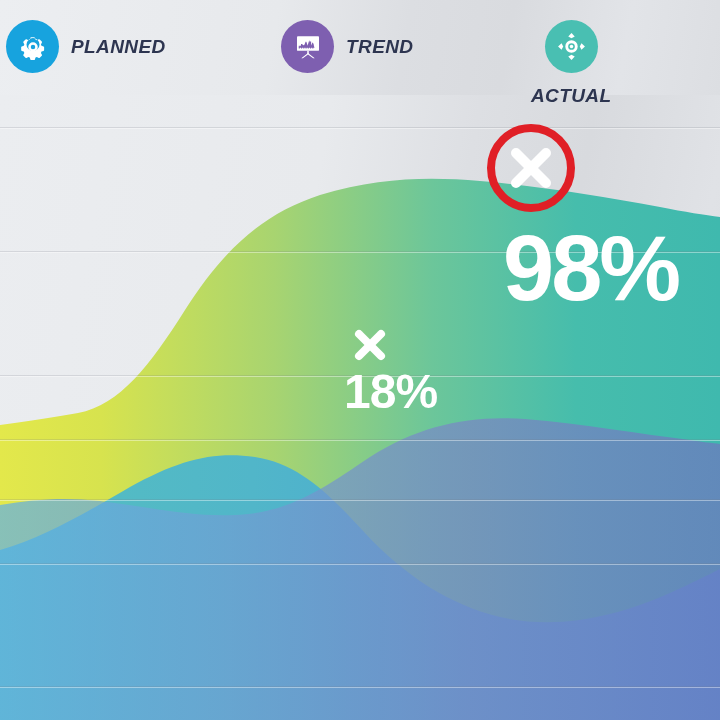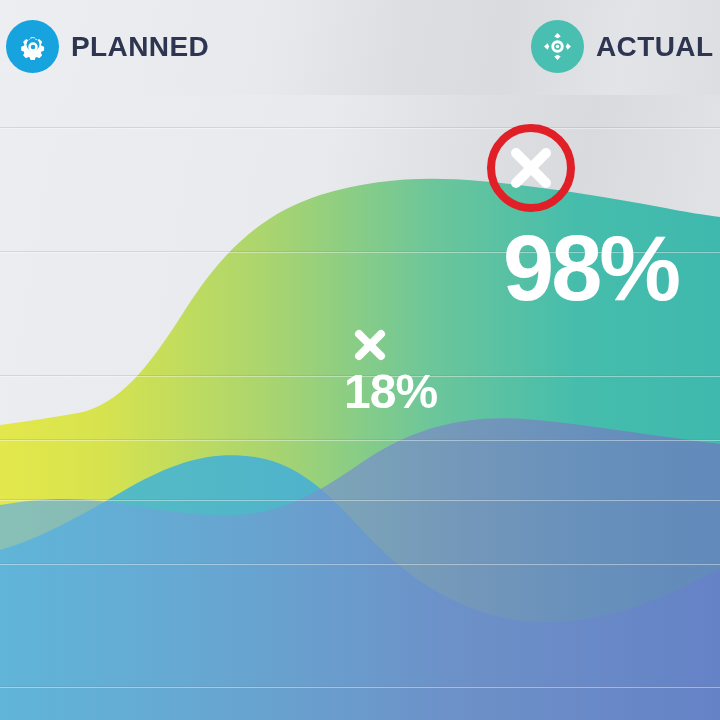--- a/index.html
+++ b/index.html
@@ -37,40 +37,41 @@
   }
   .legend-item {
     position: absolute;
     top: 20px;
     display: flex;
     align-items: center;
     gap: 12px;
   }
   .legend-item.planned { left: 6px; }
   .legend-item.trend   { left: 281px; }
-  .legend-item.actual  { left: 531px; }
+  .legend-item.actual  { left: 531px; flex-direction: column; }
 
   .badge {
     width: 53px;
     height: 53px;
     border-radius: 50%;
     display: flex;
     align-items: center;
     justify-content: center;
     flex: 0 0 auto;
   }
   .badge svg { display: block; }
 
   .legend-label {
-    font-size: 28px;
+    font-size: 19px;
     font-weight: bold;
     letter-spacing: 0.4px;
     color: #2d3550;
     white-space: nowrap;
     font-family: "Liberation Sans", sans-serif;
+    font-style: italic;
   }
 
   
   .plot {
     position: absolute;
     left: 0;
     top: 95px;
     width: 720px;
     height: 625px;
     overflow: hidden;
@@ -243,20 +244,38 @@
     <div class="legend-item planned">
       <div class="badge" style="background:#17a3de;">
         <svg width="30" height="30" viewBox="0 0 24 24">
           <path fill="#ffffff" d="M12 8.2a3.8 3.8 0 1 0 0 7.6 3.8 3.8 0 0 0 0-7.6zm0 5.6a1.8 1.8 0 1 1 0-3.6 1.8 1.8 0 0 1 0 3.6z"></path>
           <path fill="#ffffff" d="M20.4 13.5l-1.6-.5a6.9 6.9 0 0 0-.45-1.1l.78-1.48a.7.7 0 0 0-.12-.82l-1.6-1.6a.7.7 0 0 0-.82-.12l-1.48.78a6.9 6.9 0 0 0-1.1-.45l-.5-1.6a.7.7 0 0 0-.67-.49h-2.26a.7.7 0 0 0-.67.49l-.5 1.6c-.38.12-.75.27-1.1.45l-1.48-.78a.7.7 0 0 0-.82.12l-1.6 1.6a.7.7 0 0 0-.12.82l.78 1.48c-.18.35-.33.72-.45 1.1l-1.6.5a.7.7 0 0 0-.49.67v2.26a.7.7 0 0 0 .49.67l1.6.5c.12.38.27.75.45 1.1l-.78 1.48a.7.7 0 0 0 .12.82l1.6 1.6a.7.7 0 0 0 .82.12l1.48-.78c.35.18.72.33 1.1.45l.5 1.6a.7.7 0 0 0 .67.49h2.26a.7.7 0 0 0 .67-.49l.5-1.6c.38-.12.75-.27 1.1-.45l1.48.78a.7.7 0 0 0 .82-.12l1.6-1.6a.7.7 0 0 0 .12-.82l-.78-1.48c.18-.35.33-.72.45-1.1l1.6-.5a.7.7 0 0 0 .49-.67v-2.26a.7.7 0 0 0-.49-.67zM12 17.2A5.2 5.2 0 1 1 12 6.8a5.2 5.2 0 0 1 0 10.4z" transform="translate(0,-2)"></path>
         </svg>
       </div>
       <span class="legend-label">PLANNED</span>
     </div>
 
+    <div class="legend-item trend">
+      <div class="badge" style="background:#7e5fb0;">
+        <svg width="30" height="30" viewBox="0 0 24 24">
+          <rect x="3.2" y="3.4" width="17.6" height="11.6" rx="0.7" fill="#ffffff"></rect>
+          <path fill="#7e5fb0" d="M4.6 12.6 L7.2 9.6 L8.6 11.2 L10.4 7.4 L11.6 11.0 L13.0 6.6 L14.4 10.8 L15.8 8.2 L17.2 12.6 Z"></path>
+          <rect x="4.6" y="11.0" width="0.9" height="2.2" fill="#7e5fb0"></rect>
+          <rect x="6.4" y="9.6" width="0.9" height="3.6" fill="#7e5fb0"></rect>
+          <rect x="8.2" y="10.4" width="0.9" height="2.8" fill="#7e5fb0"></rect>
+          <rect x="10.0" y="8.4" width="0.9" height="4.8" fill="#7e5fb0"></rect>
+          <rect x="11.8" y="9.8" width="0.9" height="3.4" fill="#7e5fb0"></rect>
+          <rect x="13.6" y="7.6" width="0.9" height="5.6" fill="#7e5fb0"></rect>
+          <rect x="15.4" y="9.2" width="0.9" height="4.0" fill="#7e5fb0"></rect>
+          <rect x="11.4" y="15.0" width="1.2" height="2.6" fill="#ffffff"></rect>
+          <path fill="#ffffff" d="M12 16.8 L17.4 21.0 L16.1 21.0 L12 17.9 L7.9 21.0 L6.6 21.0 Z"></path>
+        </svg>
+      </div>
+      <span class="legend-label">TREND</span>
+    </div>
 
     <div class="legend-item actual">
       <div class="badge" style="background:#49bfb2;">
         <svg width="31" height="31" viewBox="0 0 24 24">
           <path fill="#ffffff" d="M12 7.2a4.8 4.8 0 1 0 0 9.6 4.8 4.8 0 0 0 0-9.6zm0 7.4a2.6 2.6 0 1 1 0-5.2 2.6 2.6 0 0 1 0 5.2z"></path>
           <circle cx="12" cy="12" r="1.35" fill="#ffffff"></circle>
           <path fill="#ffffff" d="M12 1.6 L14.5 4.3 L12 5.6 L9.5 4.3 Z"></path>
           <path fill="#ffffff" d="M12 22.4 L9.5 19.7 L12 18.4 L14.5 19.7 Z"></path>
           <path fill="#ffffff" d="M1.6 12 L4.3 9.5 L5.6 12 L4.3 14.5 Z"></path>
           <path fill="#ffffff" d="M22.4 12 L19.7 14.5 L18.4 12 L19.7 9.5 Z"></path>

